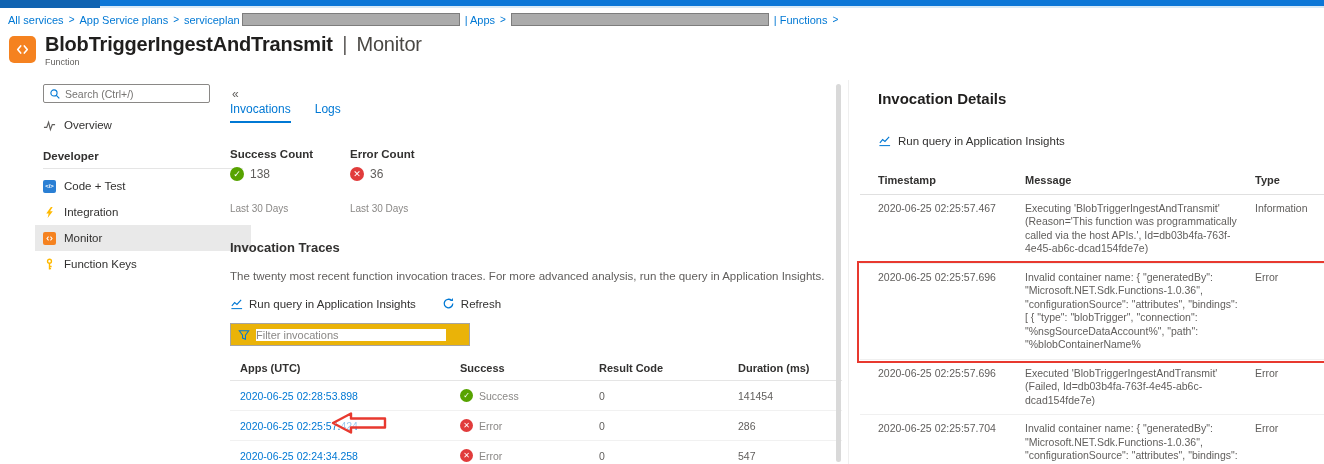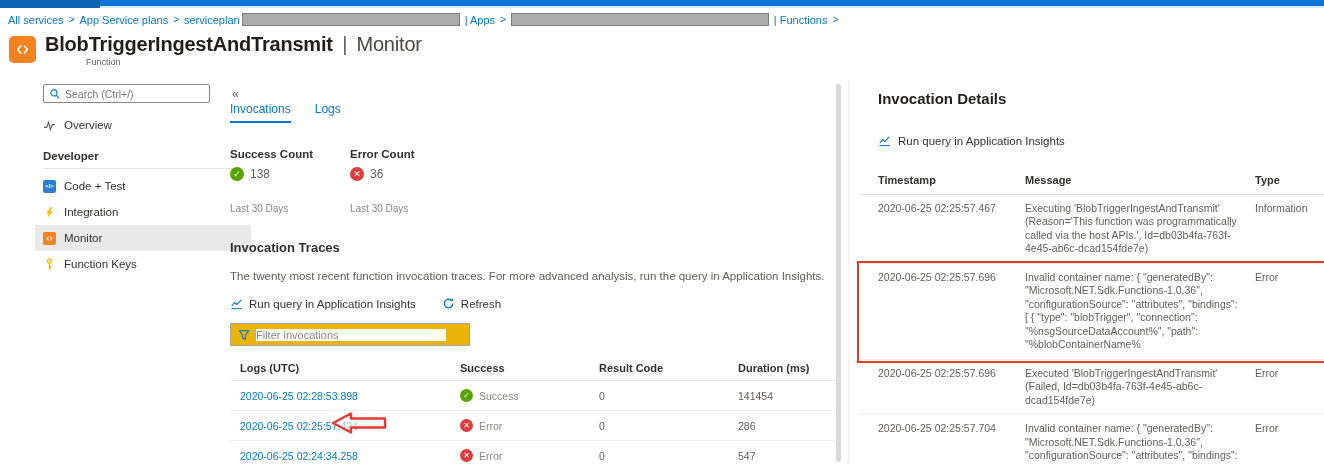--- a/index.html
+++ b/index.html
@@ -16,21 +16,21 @@
   .redacted { display:inline-block; height:13px; background:#ababab; border:1px solid #7d7d7d; }
   .redacted.r1 { width:218px; margin-left:-3px; }
   .redacted.r2 { width:258px; }
 
   .page-header { position:absolute; left:9px; top:33px; display:flex; gap:9px; }
   .fn-icon { width:27px; height:27px; margin-top:3px; border-radius:5px; background:#f58220; display:flex; align-items:center; justify-content:center; }
   .title-line { font-size:20px; letter-spacing:-0.2px; }
   .title-line .t-main { font-weight:bold; color:#201f1e; }
   .title-line .t-sep { color:#605e5c; font-weight:normal; padding:0 4px; }
   .title-line .t-blade { color:#494743; font-weight:normal; }
-  .subtitle { font-size:9px; color:#605e5c; margin-top:1px;margin-left:41px; }
+  .subtitle { font-size:9px; color:#605e5c; margin-top:1px; }
 
   
   .sidebar { position:absolute; left:0; top:80px; width:216px; height:384px; font-size:11.5px;margin-left:35px; }
   .search-row { display:flex; align-items:center; margin:4px 0 0 8px; }
   .search-box { width:167px; height:19px; border:1px solid #8a8886; border-radius:2px; display:flex; align-items:center; padding:0 5px; gap:4px; background:#fff; }
   .search-box input { border:none; outline:none; width:130px; font-size:10.5px; color:#323130; font-family:"Liberation Sans", sans-serif; }
   .search-box input::placeholder { color:#767472; }
   .collapse { margin-left:22px; color:#605e5c; font-size:12px; cursor:pointer; }
   .nav-item { display:flex; align-items:center; gap:8px; padding:6px 8px; height:26px; cursor:pointer; color:#323130; }
   .nav-item.first { margin-top:9px; }
@@ -237,21 +237,21 @@
       <span>
         <svg width="12" height="12" viewBox="0 0 14 14">
             <path d="M1.5 2h11L8.7 7.3V12L5.3 10.6V7.3z" fill="none" stroke="#0078d4" stroke-width="1.2"></path>
           </svg>
       </span>
       <input type="text" placeholder="Filter invocations" style="">
     </div>
 
     <div class="inv-table">
       <div class="inv-row head">
-        <div>Logs (UTC)</div>
+        <div>Apps (UTC)</div>
         <div>Success</div>
         <div>Result Code</div>
         <div>Duration (ms)</div>
       </div>
 
       <div class="inv-row">
         <div><a>2020-06-25 02:28:53.898</a></div>
         <div class="status-cell">
             <span class="badge green">✓</span>
             <span>Success</span>

